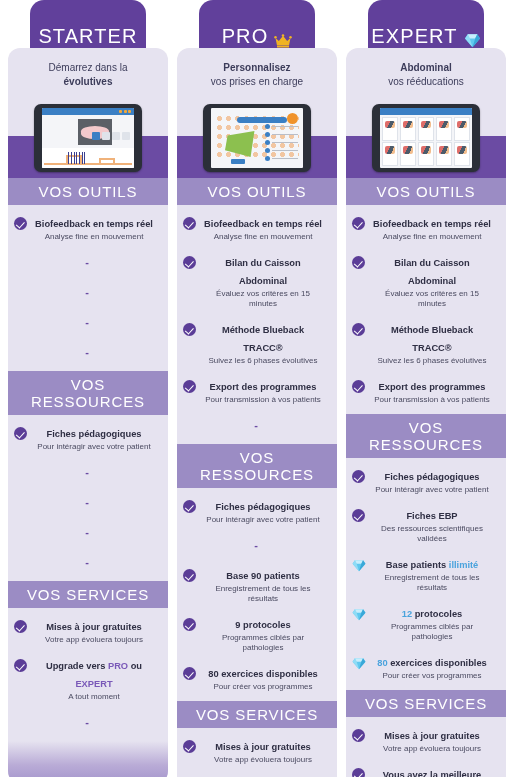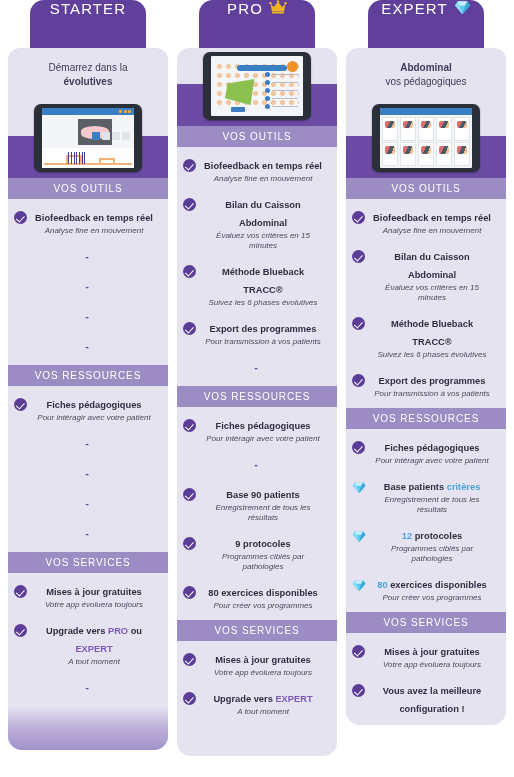--- a/index.html
+++ b/index.html
@@ -26,25 +26,25 @@
     flex-direction: column;
     align-items: stretch;
   }
 
   
   .pill-wrap { position: relative; height: 48px; display: flex; justify-content: center; }
   .pill {
     width: 116px; height: 48px;
     background: #61409b;
     border-radius: 14px 14px 0 0;
-    display: flex; align-items: flex-start; justify-content: center;
+    display: flex; align-items: flex-end; justify-content: center;
     gap: 6px;
     color: #ffffff;
     letter-spacing: 1.1px;
-    font-size: 15px;
+    font-size: 20px;
   }
   .pill .plan-name { font-weight: 400; }
   .pill .badge-icon { display: inline-flex; align-items: center; }
 
   
   .card {
     position: relative;
     background: #e6e3f0;
     border-radius: 12px 12px 14px 14px;
     overflow: hidden;
@@ -123,21 +123,21 @@
   .s3-grid i { background:#ffffff; border:.5px solid #dfe3ea; display:block; position:relative; }
   .s3-grid i:before { content:""; position:absolute; left:14%; top:14%; right:14%; height:34%;
     background: linear-gradient(115deg,#d9534f 0 40%, #2c3e50 40% 70%, #f0b27a 70% 100%);
     border-radius:2px; opacity:.85; }
 
   
   .sec-head {
     background: #9b8cc4;
     color: #ffffff;
     text-align: center;
-    font-size: 10px;
+    font-size: 15px;
     letter-spacing: .9px;
     padding: 5px 12px 5px;
   }
 
   
   .feature-list { padding: 3px 0 4px; }
   .feature {
     display: flex;
     align-items: flex-start;
     gap: 5px;
@@ -161,21 +161,21 @@
     border: solid #ffffff;
     border-width: 0 1.6px 1.6px 0;
     transform: rotate(42deg);
   }
   .bullet.diamond { position: relative; }
   .feat-text { flex: 1 1 auto; text-align: center; padding-right: 4px; }
   .feat-title {
     font-size: 9.3px; font-weight: 700; color: #2f2f44; line-height: 1.2;
   }
   .feat-sub {
-    font-size: 8px; font-style: italic; color: #4a4a60; line-height: 1.25; margin-top: 1px;
+    font-size: 8px; color: #4a4a60; line-height: 1.25; margin-top: 1px;
   }
   .accent-blue { color: #4aa3dd; }
   .accent-purple { color: #7a59b8; }
   .dash { color: #6b4ba3; font-weight: 700; font-size: 11px; }
 
   .spacer { flex: 1 1 auto; }
   .fade-foot {
     height: 44px;
     background: linear-gradient(to bottom, #e6e3f0 0%, #b9abd6 55%, #a293cb 100%);
   }
@@ -316,20 +316,24 @@
             <path d="M2 5 L6.5 9 L12 2 L17.5 9 L22 5 L20 15 L4 15 Z" fill="#f0b323"></path>
             <rect x="4" y="15.5" width="16" height="2.2" fill="#f0b323"></rect>
             <circle cx="2" cy="4" r="1.7" fill="#f0b323"></circle>
               <circle cx="22" cy="4" r="1.7" fill="#f0b323"></circle>
               <circle cx="12" cy="1.6" r="1.7" fill="#f0b323"></circle>
           </svg>
         </span>
       </div>
     </div>
     <div class="card">
+      <div class="tagline">
+        <span>Personnalisez</span><br>
+        <span class="thin">vos prises en charge</span>
+      </div>
 
       <div class="device-band">
         <div class="band-bg"></div>
         <div class="tablet">
           <div class="screen">
             <div class="s2-dots"></div>
             <div class="s2-title"></div>
             <div class="s2-badge"></div>
             <div class="s2-poly"></div>
             <div class="s2-list">
@@ -448,21 +452,21 @@
             <path d="M5 2 L8 8 L12 21 L1 8 Z" fill="#8fdcf6"></path>
             <path d="M5 2 H19 L16 8 H8 Z" fill="#c9eefc"></path>
             <path d="M19 2 L16 8 L12 21 L23 8 Z" fill="#3aa8d8"></path>
           </svg>
         </span>
       </div>
     </div>
     <div class="card">
       <div class="tagline">
         <span>Abdominal</span><br>
-        <span class="thin">vos pédagogiques</span>
+        <span class="thin">vos rééducations</span>
       </div>
 
       <div class="device-band">
         <div class="band-bg"></div>
         <div class="tablet">
           <div class="screen">
             <div class="scr-top"></div>
             <div class="s3-grid">
               <i></i>
                 <i></i>
@@ -514,30 +518,37 @@
       <div class="sec-head">VOS RESSOURCES</div>
       <div class="feature-list">
         <div class="feature">
           <span class="bullet check"></span>
           <span class="feat-text">
             <span class="feat-title">Fiches pédagogiques</span>
             <span class="feat-sub" style="display:block">Pour intéragir avec votre patient</span>
           </span>
         </div>
         <div class="feature">
+          <span class="bullet check"></span>
+          <span class="feat-text">
+            <span class="feat-title">Fiches EBP</span>
+            <span class="feat-sub" style="display:block">Des ressources scientifiques validées</span>
+          </span>
+        </div>
+        <div class="feature">
           <span class="bullet diamond">
             <svg width="14" height="13" viewBox="0 0 24 22">
                 <path d="M5 2 H19 L23 8 L12 21 L1 8 Z" fill="#5fc8ef"></path>
                 <path d="M5 2 L8 8 L12 21 L1 8 Z" fill="#8fdcf6"></path>
                 <path d="M5 2 H19 L16 8 H8 Z" fill="#c9eefc"></path>
                 <path d="M19 2 L16 8 L12 21 L23 8 Z" fill="#3aa8d8"></path>
               </svg>
           </span>
           <span class="feat-text">
-            <span class="feat-title">Base patients <span class="accent-blue">critères</span></span>
+            <span class="feat-title">Base patients <span class="accent-blue">illimité</span></span>
             <span class="feat-sub" style="display:block">Enregistrement de tous les résultats</span>
           </span>
         </div>
         <div class="feature">
           <span class="bullet diamond">
             <svg width="14" height="13" viewBox="0 0 24 22">
                 <path d="M5 2 H19 L23 8 L12 21 L1 8 Z" fill="#5fc8ef"></path>
                 <path d="M5 2 L8 8 L12 21 L1 8 Z" fill="#8fdcf6"></path>
                 <path d="M5 2 H19 L16 8 H8 Z" fill="#c9eefc"></path>
                 <path d="M19 2 L16 8 L12 21 L23 8 Z" fill="#3aa8d8"></path>

